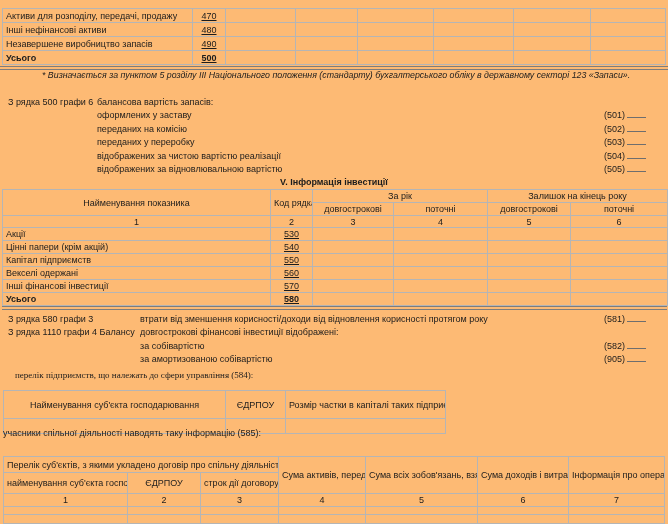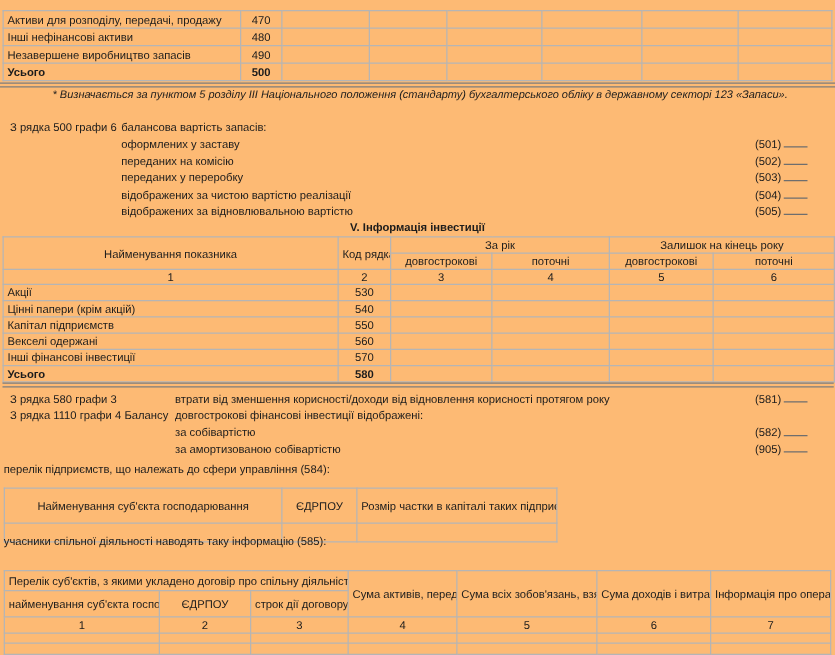--- a/index.html
+++ b/index.html
@@ -4,21 +4,21 @@
 <style>
   html,body { margin:0; padding:0; background:#ffffff; }
   .page {
     position:relative; width:668px; height:524px; background:#fdba74;
     font-family:"Liberation Sans", sans-serif; font-size:9px; color:#1c1c1c;
     overflow:hidden;
   }
   table.tbl { border-collapse:collapse; table-layout:fixed; position:absolute; border:1px solid #8f8f8f; }
   table.tbl td { border:1px solid #b5b5b5; padding:0 3px; overflow:hidden; white-space:nowrap; font-size:9px; vertical-align:middle; }
   td.nm { text-align:left; }
-  td.cd { text-align:center; padding:0 1px; }
+  td.cd { text-align:center; padding:0 1px;text-decoration:underline; }
   td.hd { text-align:center; white-space:normal; line-height:10px; padding:1px 2px; }
   td.num { text-align:center; }
   tr.bold td.nm, tr.bold td.cd { font-weight:bold; }
   .double-rule { position:absolute; height:2px; border-top:1px solid #7d7d7d; border-bottom:1px solid #7d7d7d; }
   .fnote { position:absolute; font-style:italic; font-size:8.8px; white-space:nowrap; }
   .block { position:absolute; }
   .line { position:relative; height:13.4px; line-height:13.4px; white-space:nowrap; }
   .pfx  { position:absolute; left:8px; }
   .pfx2 { position:absolute; left:8px; }
   .itm  { position:absolute; left:97px; }
@@ -215,21 +215,21 @@
     <div class="line">
       <span class="itm2">за собівартістю</span>
       <span class="cg"><span>(582)</span><span class="blank"></span></span>
     </div>
     <div class="line">
       <span class="itm2">за амортизованою собівартістю</span>
       <span class="cg"><span>(905)</span><span class="blank"></span></span>
     </div>
   </div>
 
-  <div class="intro" style="left:3px;top:370px;">перелік підприємств, що належать до сфери управління (584):</div>
+  <div class="intro" style="left:15px;top:370px;font-family:Liberation Serif, serif;">перелік підприємств, що належать до сфери управління (584):</div>
   <table class="tbl" style="left:3px;top:390px;width:442px;">
     <colgroup>
       <col style="width:222px">
         <col style="width:60px">
         <col style="width:160px">
     </colgroup>
     <tbody>
       <tr style="height:28px">
         <td class="hd">Найменування суб'єкта господарювання</td>
         <td class="hd">ЄДРПОУ</td>

